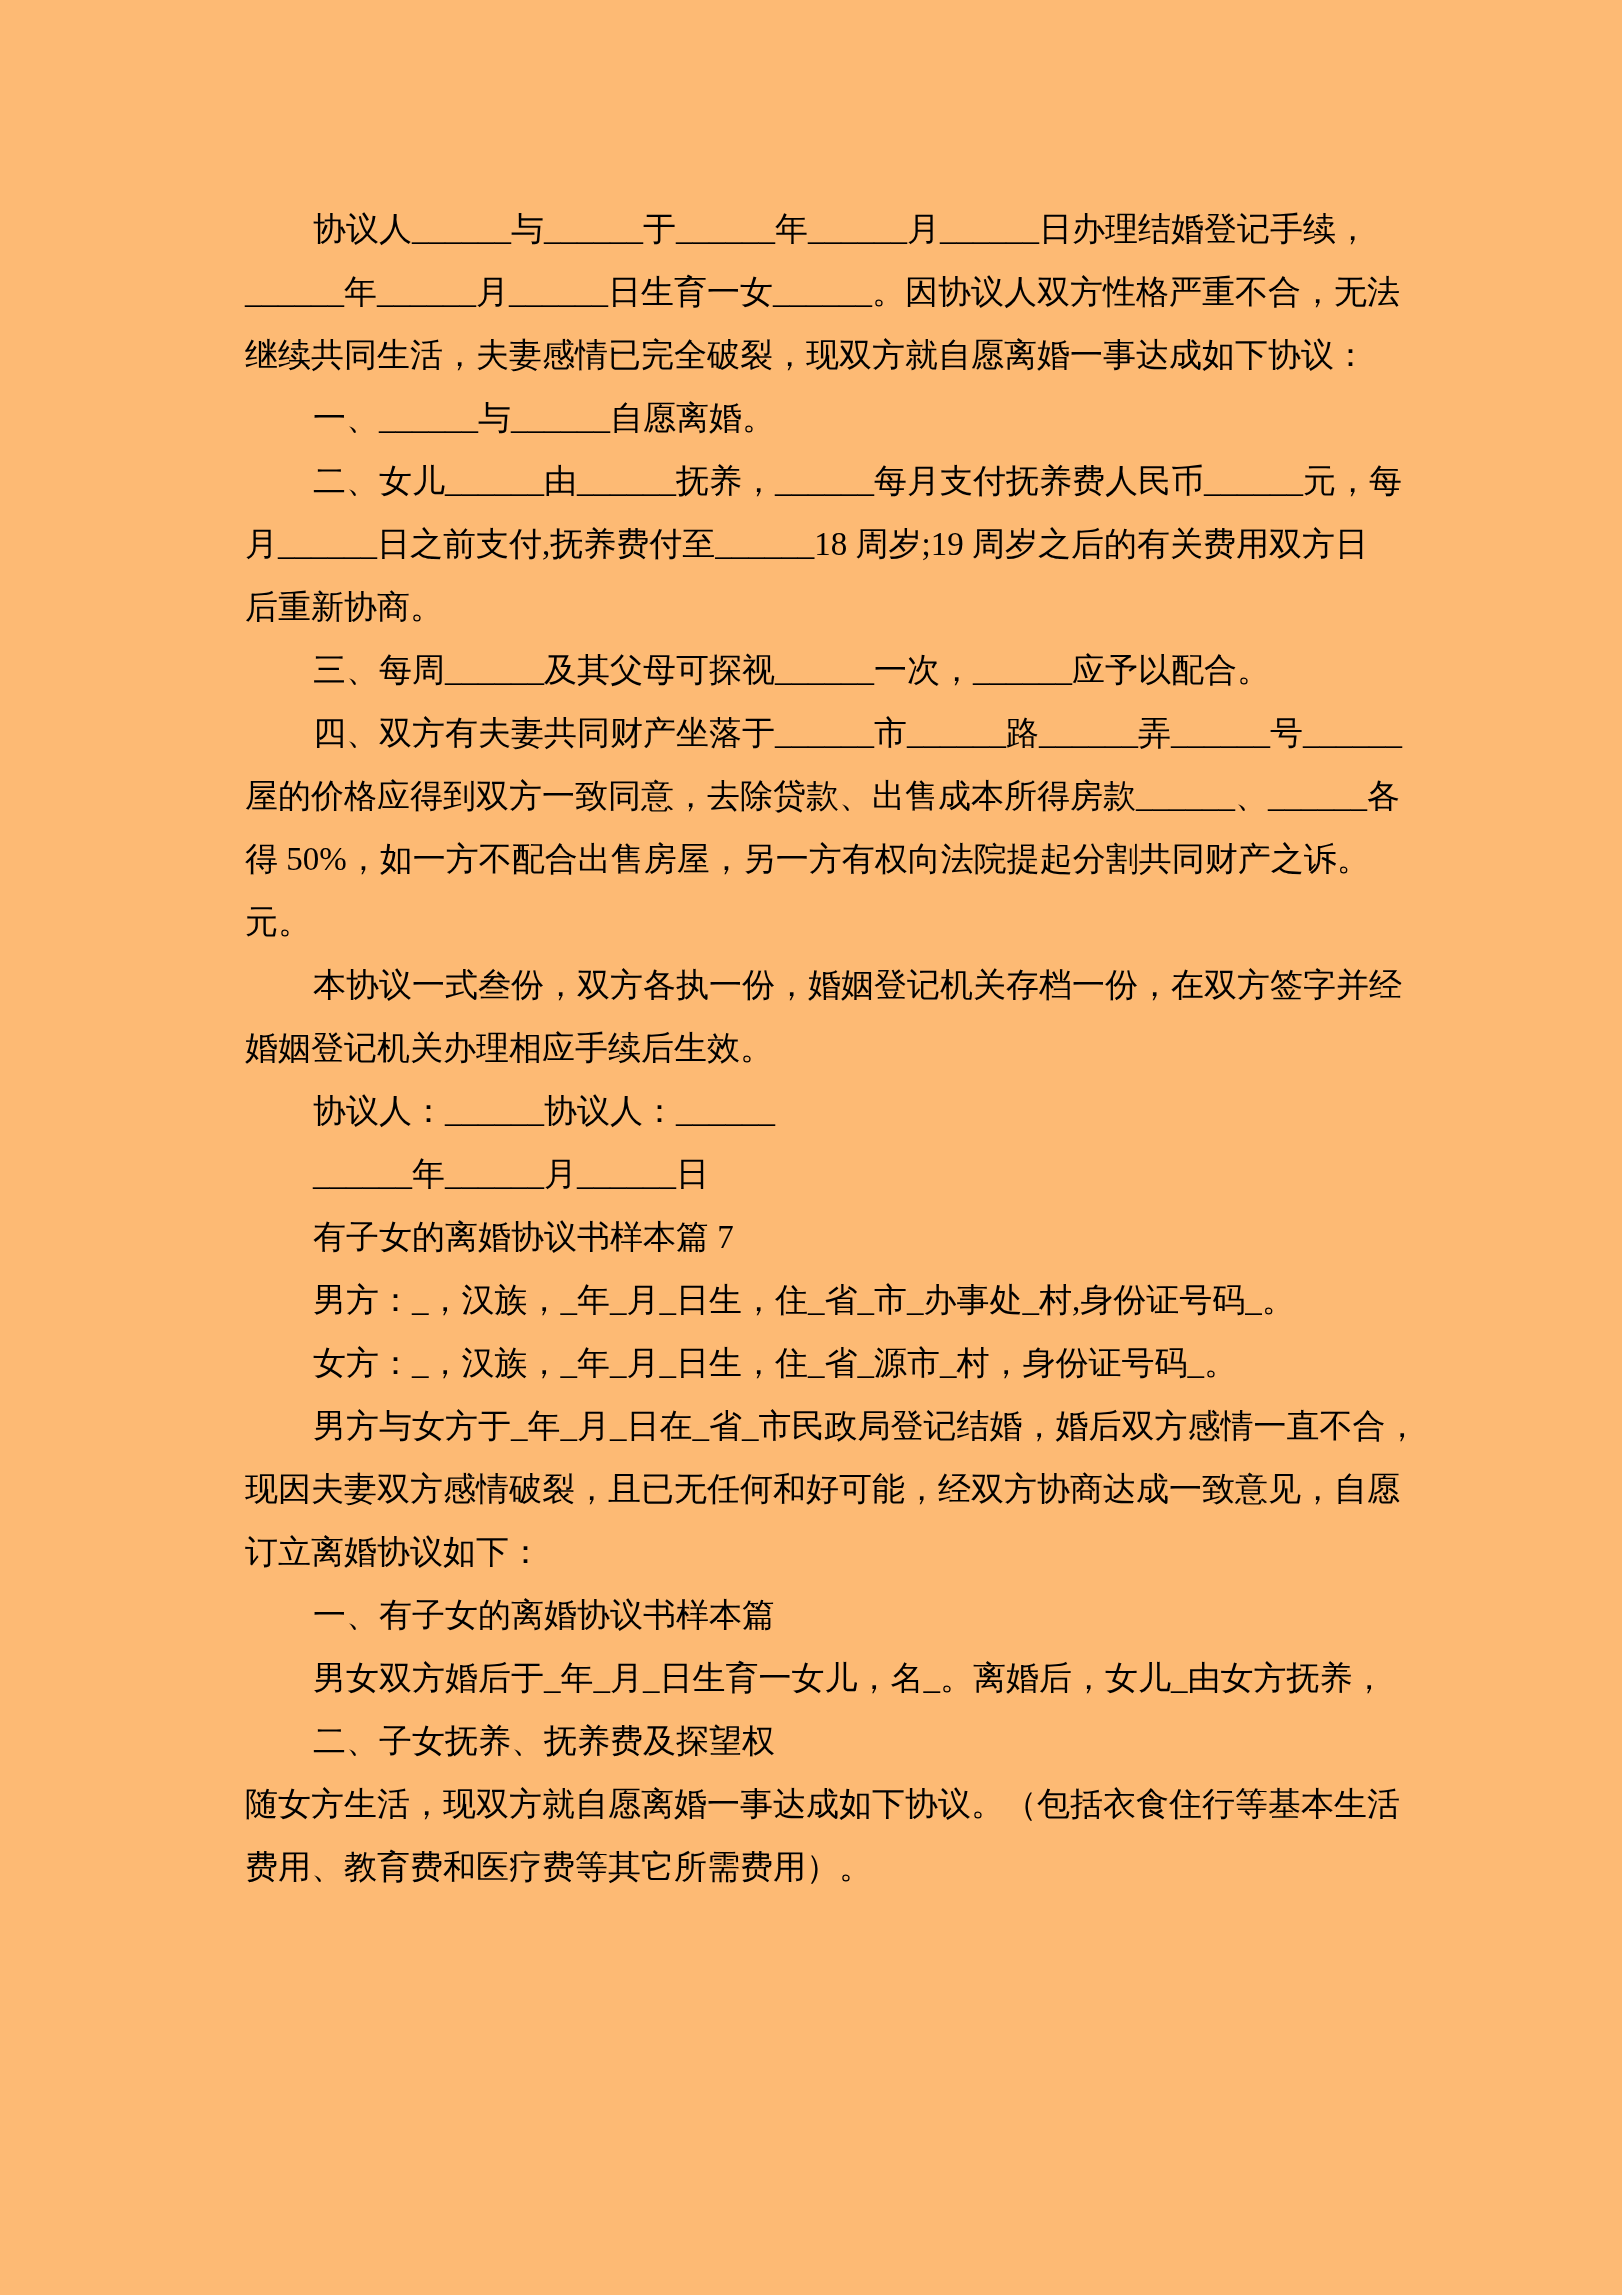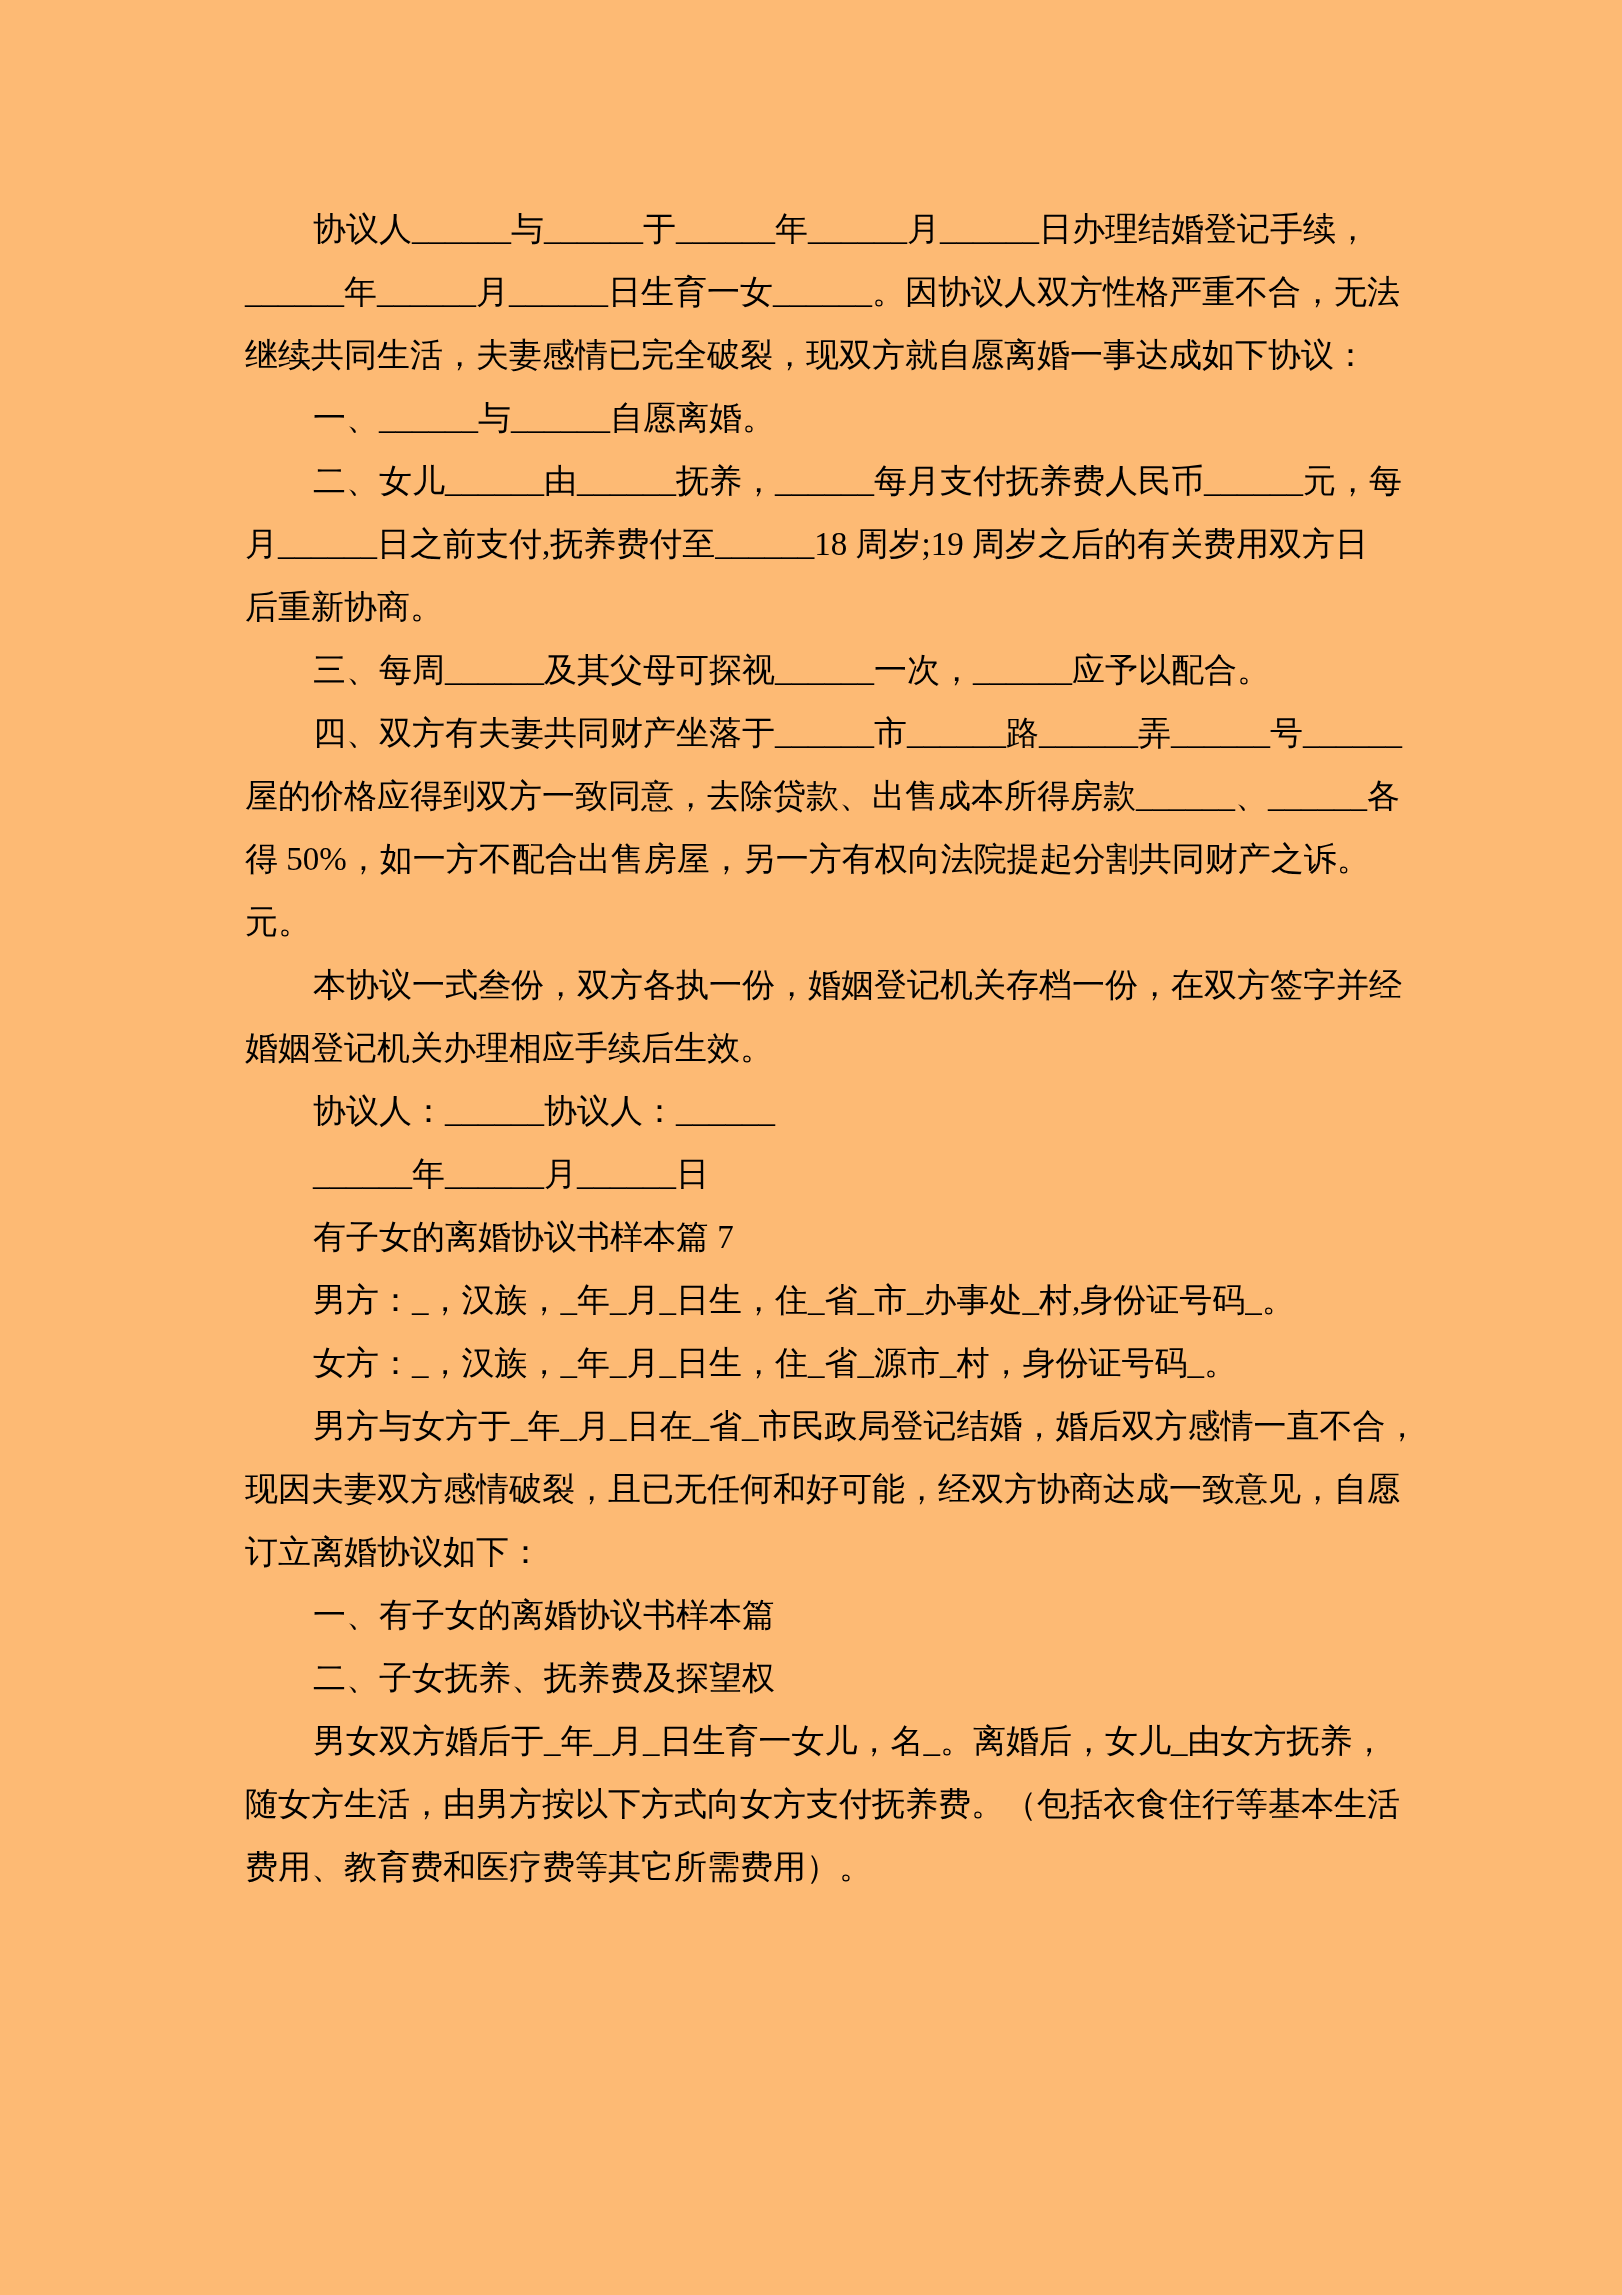--- a/index.html
+++ b/index.html
@@ -60,19 +60,19 @@
       <div class="line">婚姻登记机关办理相应手续后生效。</div>
       <div class="line indent">协议人：______协议人：______</div>
       <div class="line indent">______年______月______日</div>
       <div class="line indent">有子女的离婚协议书样本篇 7</div>
       <div class="line indent">男方：_，汉族，_年_月_日生，住_省_市_办事处_村,身份证号码_。</div>
       <div class="line indent">女方：_，汉族，_年_月_日生，住_省_源市_村，身份证号码_。</div>
       <div class="line indent">男方与女方于_年_月_日在_省_市民政局登记结婚，婚后双方感情一直不合，</div>
       <div class="line">现因夫妻双方感情破裂，且已无任何和好可能，经双方协商达成一致意见，自愿</div>
       <div class="line">订立离婚协议如下：</div>
       <div class="line indent">一、有子女的离婚协议书样本篇</div>
+      <div class="line indent">男女双方婚后于_年_月_日生育一女儿，名_。离婚后，女儿_由女方抚养，</div>
       <div class="line indent">二、子女抚养、抚养费及探望权</div>
-      <div class="line indent">男女双方婚后于_年_月_日生育一女儿，名_。离婚后，女儿_由女方抚养，</div>
-      <div class="line">随女方生活，由男方按以下方式向女方支付抚养费。（包括衣食住行等基本生活</div>
+      <div class="line">随女方生活，现双方就自愿离婚一事达成如下协议。（包括衣食住行等基本生活</div>
       <div class="line">费用、教育费和医疗费等其它所需费用）。</div>
     </div>
 </div>
 
 
 </body></html>

